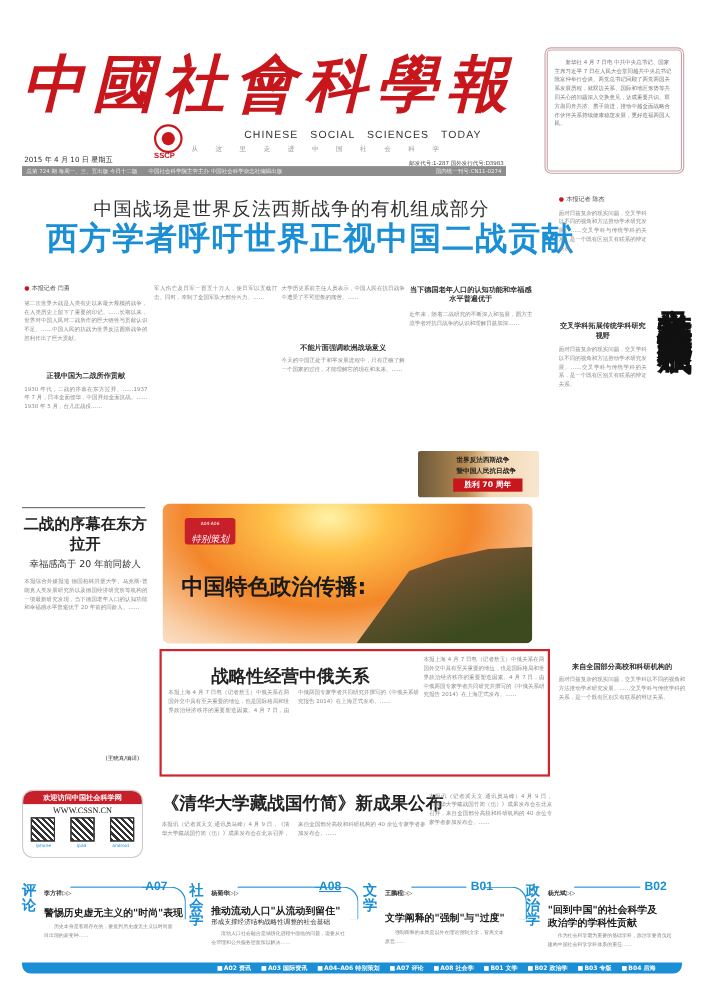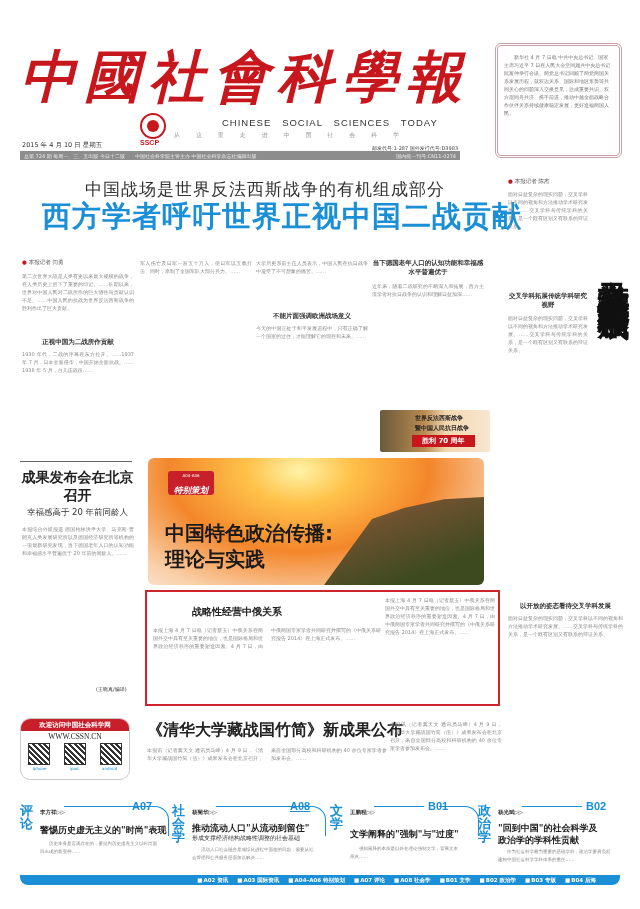--- a/index.html
+++ b/index.html
@@ -41,25 +41,25 @@
   .war-banner .pill { position: absolute; left: 32px; top: 25px; background: #c8161d; color: #fff; font-size: 7px; font-weight: bold; padding: 1px 10px; }
 
   .hr1 { position: absolute; left: 20px; top: 461px; width: 112px; border-top: 1px solid #666; }
   .de-title { position: absolute; left: 20px; top: 468px; width: 115px; font-size: 14px; font-weight: bold; line-height: 18px; text-align: center; color: #222; }
   .de-sub { position: absolute; left: 20px; top: 507px; width: 115px; font-size: 8.5px; text-align: center; color: #333; }
 
   .feature { position: absolute; left: 148px; top: 458px; width: 336px; height: 127px; border-radius: 6px; overflow: hidden; background: radial-gradient(ellipse at 45% 10%, #fff3a8 0%, #ffc24a 20%, #f3862a 50%, #f9cfa8 80%, #fbe9dc 100%); }
   .feature .wall { position: absolute; right: 0; bottom: 0; width: 160px; height: 110px; background: linear-gradient(160deg, #a0804e 0%, #6f5230 40%, #3d4a20 80%); clip-path: polygon(30% 40%, 50% 30%, 75% 22%, 100% 20%, 100% 100%, 0% 100%, 15% 70%); }
   .feature .tag { position: absolute; left: 20px; top: 13px; width: 46px; height: 24px; background: #c8202b; border-radius: 3px; color: #fff; text-align: center; }
   .feature .tag .num { font-size: 4px; display: block; margin-top: 2px; }
-  .feature .tag .lbl { font-size: 8.5px; font-weight: bold; font-style: italic; }
+  .feature .tag .lbl { font-size: 8.5px; font-weight: normal; font-style: italic; }
   .feature h2 { position: absolute; left: 17px; top: 62px; font-size: 20px; font-weight: bold; line-height: 26px; color: #1a1a1a; }
 
   .redbox { position: absolute; left: 145px; top: 590px; width: 355px; height: 116px; border: 2px solid #d0232c; }
-  .redbox h3 { position: absolute; left: 45px; top: 13px; font-size: 10px; font-weight: bold; color: #222; }
+  .redbox h3 { position: absolute; left: 45px; top: 13px; font-size: 16px; font-weight: bold; color: #222; }
 
   .tsinghua-title { position: absolute; left: 147px; top: 720px; font-size: 16px; font-weight: bold; color: #222; }
 
   .cssn { position: absolute; left: 20px; top: 718px; width: 110px; height: 62px; border: 1px solid #ccc; border-radius: 10px; overflow: hidden; }
   .cssn .bar { height: 12px; background: #c8202b; color: #fff; font-size: 6.5px; font-weight: bold; text-align: center; line-height: 12px; }
   .cssn .url { font-family: "Liberation Serif", serif; font-size: 7.5px; text-align: center; margin-top: 1px; }
   .cssn .qrs { display: flex; justify-content: space-around; margin-top: 2px; }
   .qr { width: 22px; height: 22px; background: repeating-linear-gradient(45deg, #333 0 2px, #fff 2px 4px), #333; border: 1px solid #333; }
   .qrlabels { display: flex; justify-content: space-around; font-size: 4px; color: #1a8fd6; margin-top: 1px; }
 
@@ -130,38 +130,37 @@
   <div class="line1">世界反法西斯战争</div>
   <div class="line2">暨中国人民抗日战争</div>
   <div class="pill">胜利 70 周年</div>
 </div>
 
 <div class="byline" style="position:absolute;left:508px;top:178px;">本报记者  陈杰</div>
 <div class="col-text" style="left:508px;top:190px;width:80px;height:95px;">面对日益复杂的现实问题，交叉学科以不同的视角和方法推动学术研究发展。……交叉学科与传统学科的关系，是一个既有区别又有联系的辩证关系。</div>
 <div class="sub-head" style="left:508px;top:292px;width:80px;line-height:9px;">交叉学科拓展传统学科研究视野</div>
 <div class="col-text" style="left:508px;top:314px;width:80px;height:240px;">面对日益复杂的现实问题，交叉学科以不同的视角和方法推动学术研究发展。……交叉学科与传统学科的关系，是一个既有区别又有联系的辩证关系。</div>
 <div class="vert-title">交叉学科与传统学科发展相辅相成</div>
-<div class="sub-head" style="left:508px;top:602px;width:115px;">以开放的姿态看待交叉学科发展</div>
+<div class="sub-head" style="left:508px;top:602px;width:115px;">来自全国部分高校和科研机构的</div>
 <div class="col-text" style="left:508px;top:614px;width:115px;height:100px;">面对日益复杂的现实问题，交叉学科以不同的视角和方法推动学术研究发展。……交叉学科与传统学科的关系，是一个既有区别又有联系的辩证关系。</div>
 
 <div class="hr1"></div>
-<div class="de-title">成果发布会在北京召开</div>
+<div class="de-title">二战的序幕在东方拉开</div>
 <div class="de-sub">幸福感高于 20 年前同龄人</div>
 <div class="col-text" style="left:22px;top:525px;width:112px;height:160px;">本报综合外媒报道  德国柏林洪堡大学、马克斯-普朗克人类发展研究所以及德国经济研究所等机构的一项最新研究发现，当下德国老年人口的认知功能和幸福感水平普遍优于 20 年前的同龄人。……</div>
 <div style="position:absolute;left:96px;top:686px;font-size:5px;color:#333;">(王晓真/编译)</div>
 
 <div class="feature">
   <div class="wall"></div>
   <div class="tag">
     <span class="num">A04-A06</span>
     <span class="lbl">特别策划</span>
   </div>
   <h2>
     <span>中国特色政治传播:</span><br>
-    <span>理论与实践</span>
   </h2>
 </div>
 
 <div class="redbox">
   <h3>战略性经营中俄关系</h3>
   <div class="col-text" style="left:6px;top:34px;width:228px;height:70px;column-count:2;column-gap:8px;">本报上海 4 月 7 日电（记者蔡玉）中俄关系在两国外交中具有至关重要的地位，也是国际格局和世界政治经济秩序的重要塑造因素。4 月 7 日，由中俄两国专家学者共同研究并撰写的《中俄关系研究报告 2014》在上海正式发布。……</div>
   <div class="col-text" style="left:238px;top:4px;width:110px;height:104px;">本报上海 4 月 7 日电（记者蔡玉）中俄关系在两国外交中具有至关重要的地位，也是国际格局和世界政治经济秩序的重要塑造因素。4 月 7 日，由中俄两国专家学者共同研究并撰写的《中俄关系研究报告 2014》在上海正式发布。……</div>
 </div>
 
 <div class="tsinghua-title">《清华大学藏战国竹简》新成果公布</div>

